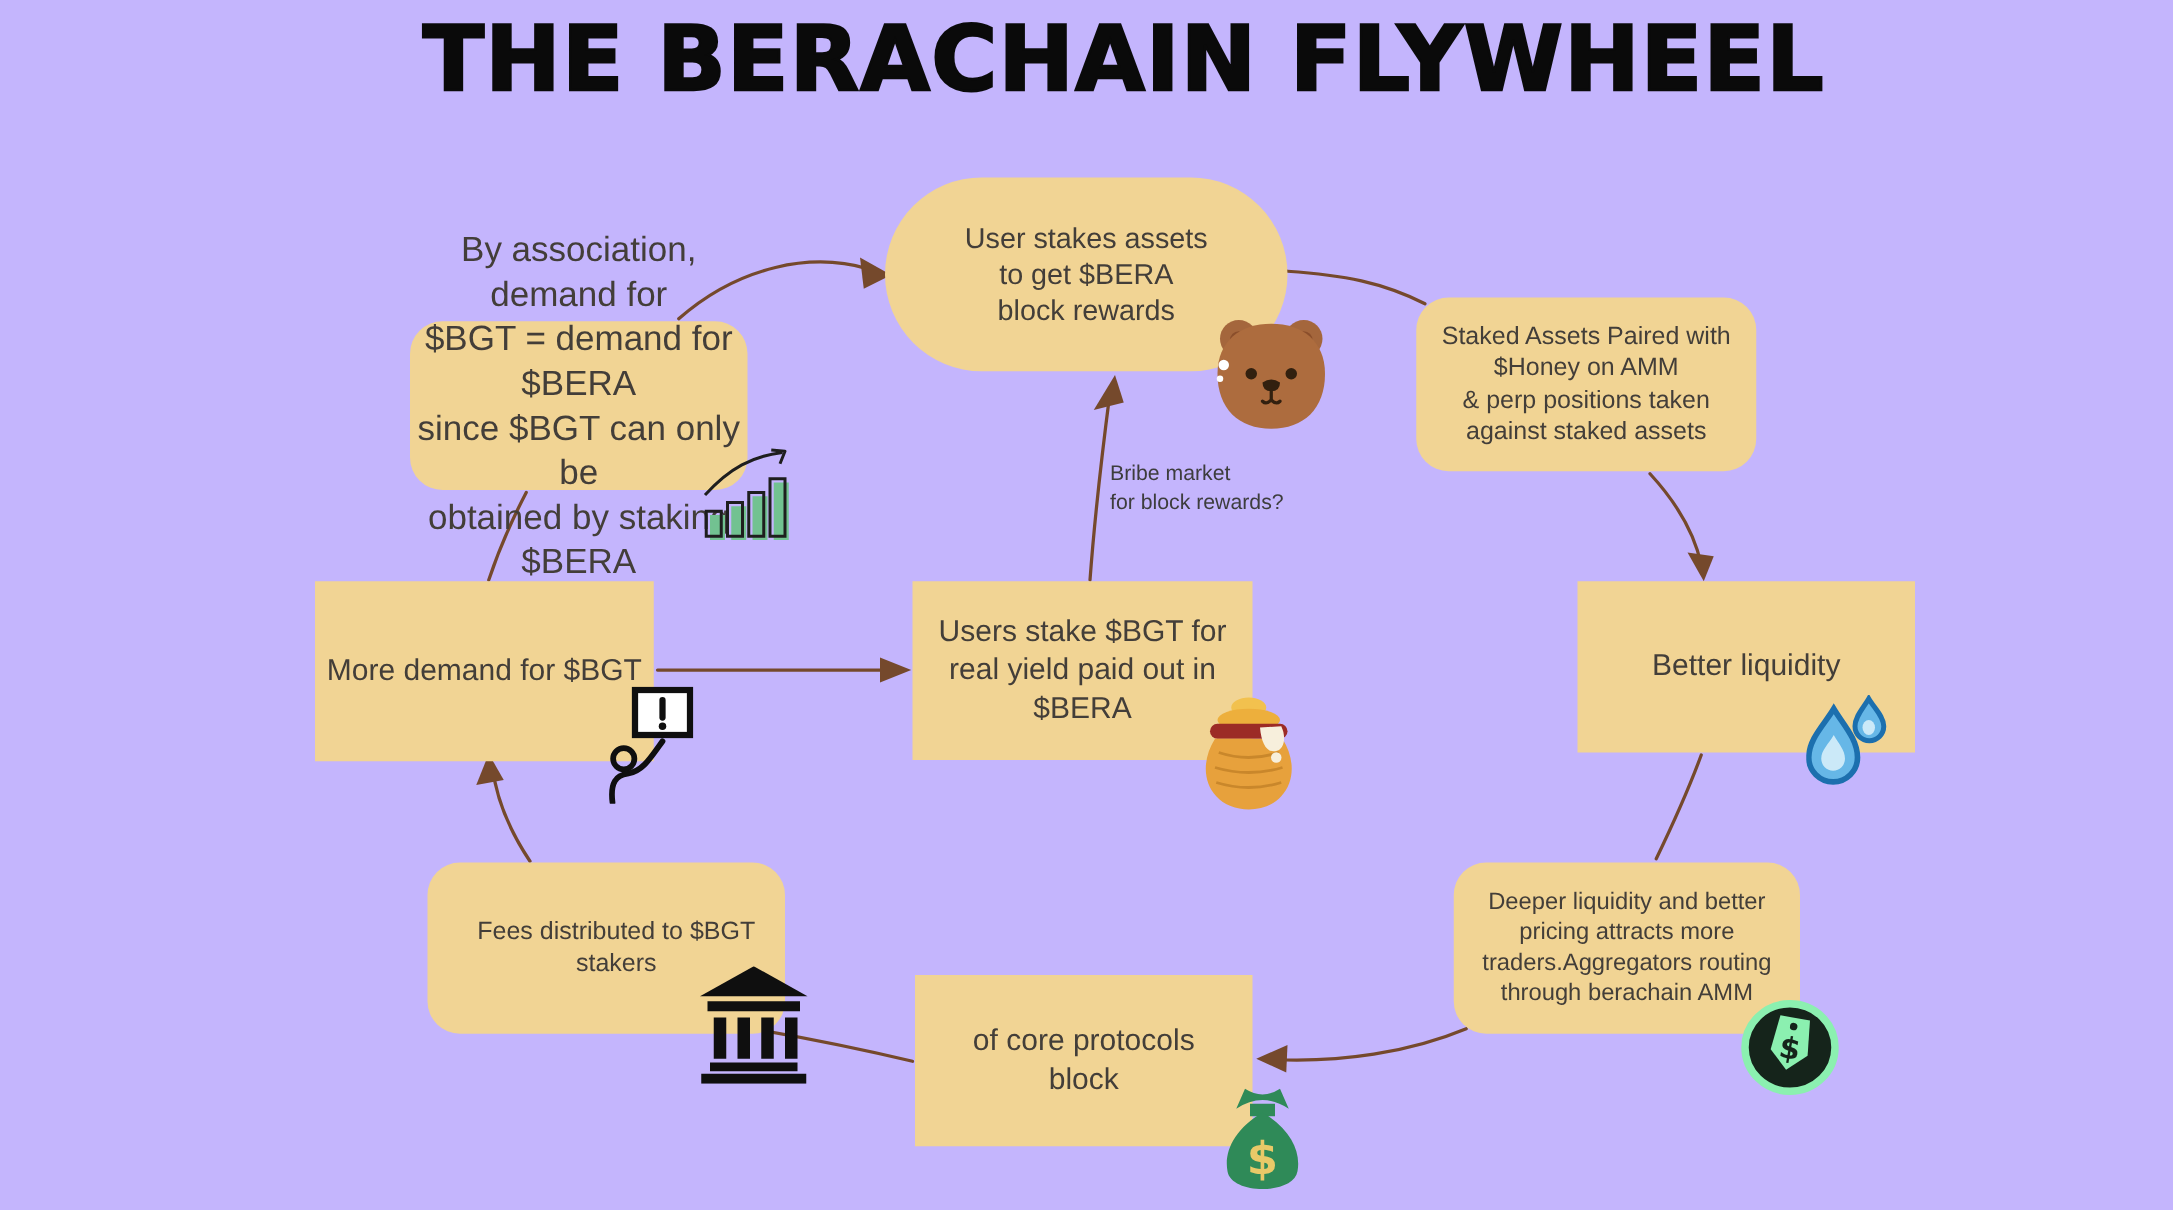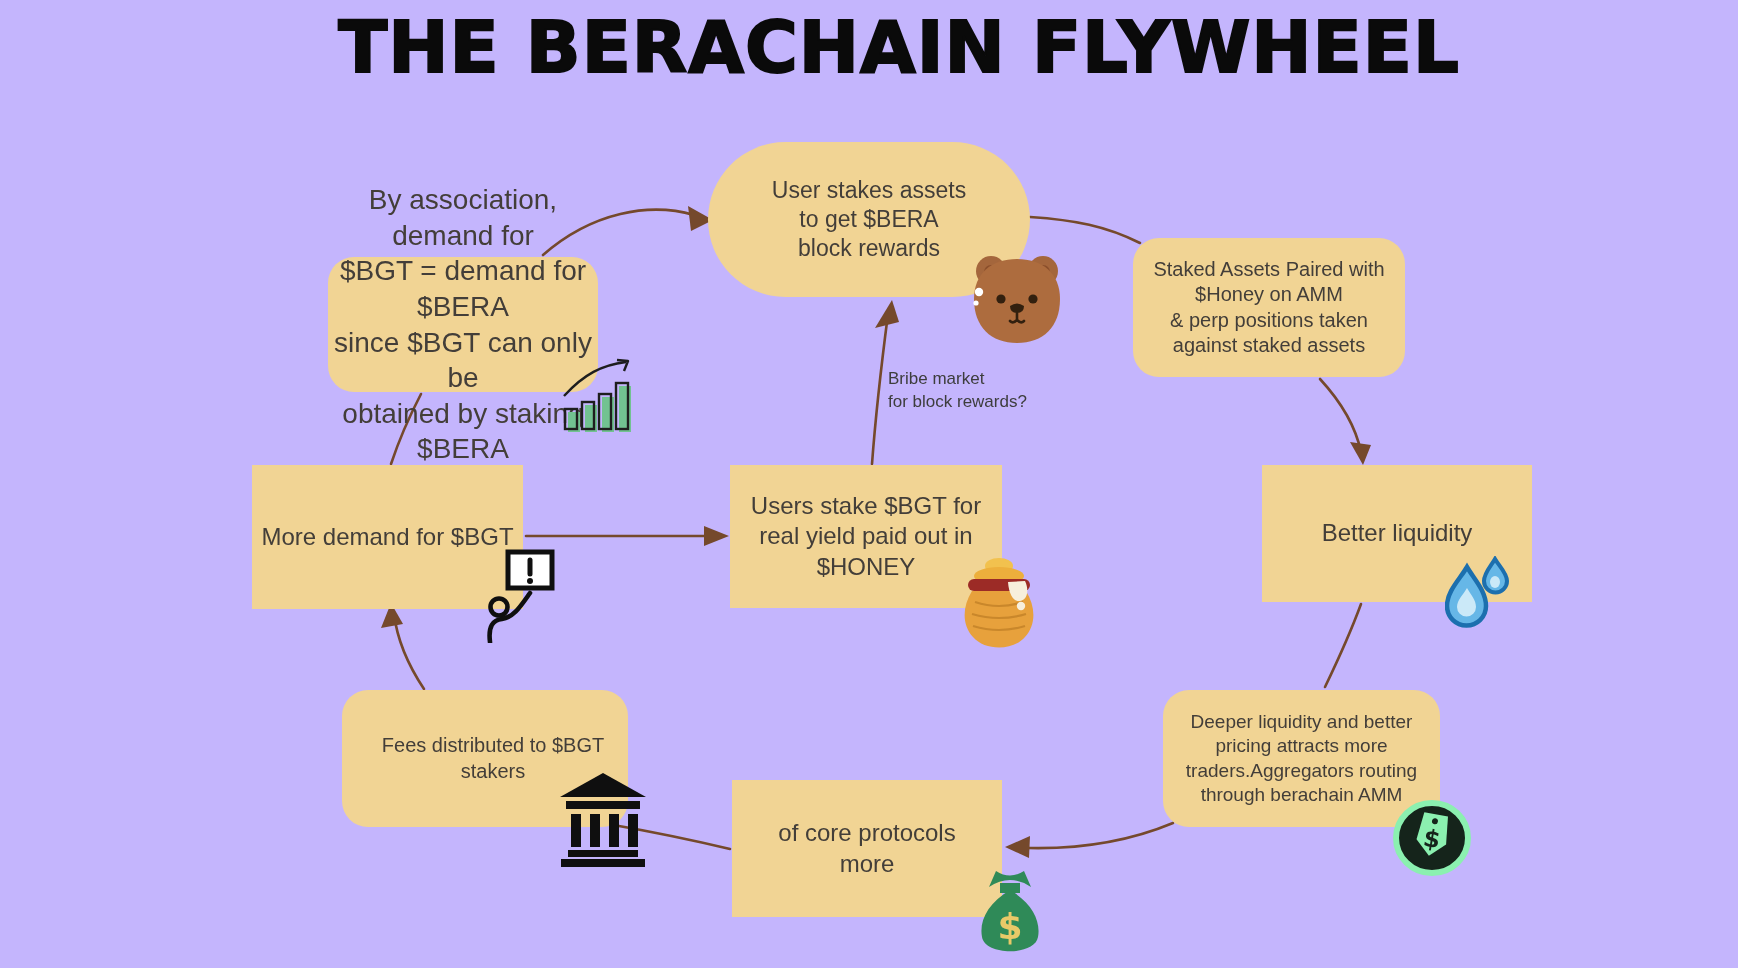--- a/index.html
+++ b/index.html
@@ -86,41 +86,41 @@
   <div class="box" style="left:252px; top:465px; width:271px; height:144px; font-size:24px;">
       <div>
         <div>More demand for $BGT</div>
       </div>
     </div>
 
   <div class="box" style="left:730px; top:465px; width:272px; height:143px; font-size:24px;">
       <div>
         <div>Users stake $BGT for</div>
         <div>real yield paid out in</div>
-        <div>$HONEY</div>
+        <div>$BERA</div>
       </div>
     </div>
 
   <div class="box" style="left:1227px; top:465px; width:270px; height:137px; font-size:24px;margin-left:35px;">
       <div>
         <div>Better liquidity</div>
       </div>
     </div>
 
   <div class="box rounded" style="left:342px; top:690px; width:270px; height:137px; font-size:20px;padding-left:16px;">
       <div>
         <div>Fees distributed to $BGT</div>
         <div>stakers</div>
       </div>
     </div>
 
   <div class="box" style="left:732px; top:780px; width:270px; height:137px; font-size:24px;">
       <div>
         <div>of core protocols</div>
-        <div>more</div>
+        <div>block</div>
       </div>
     </div>
 
   <div class="box rounded" style="left:1163px; top:690px; width:277px; height:137px; font-size:19px;">
       <div>
         <div>Deeper liquidity and better</div>
         <div>pricing attracts more</div>
         <div>traders.Aggregators routing</div>
         <div>through berachain AMM</div>
       </div>

